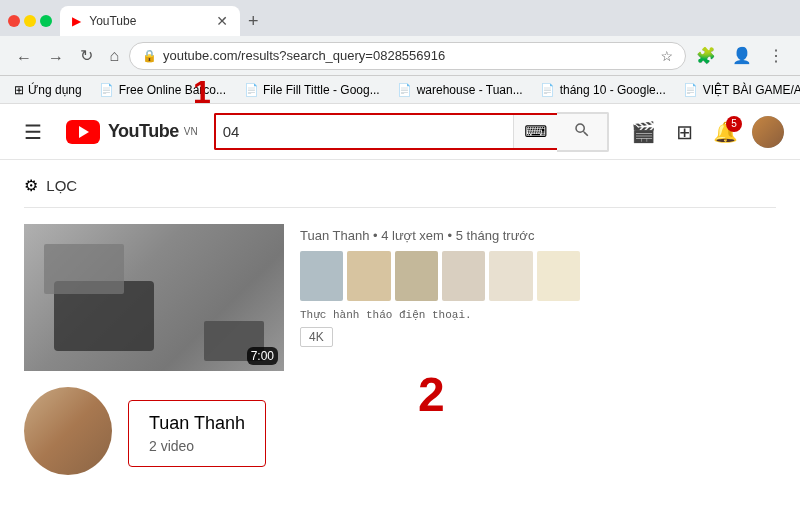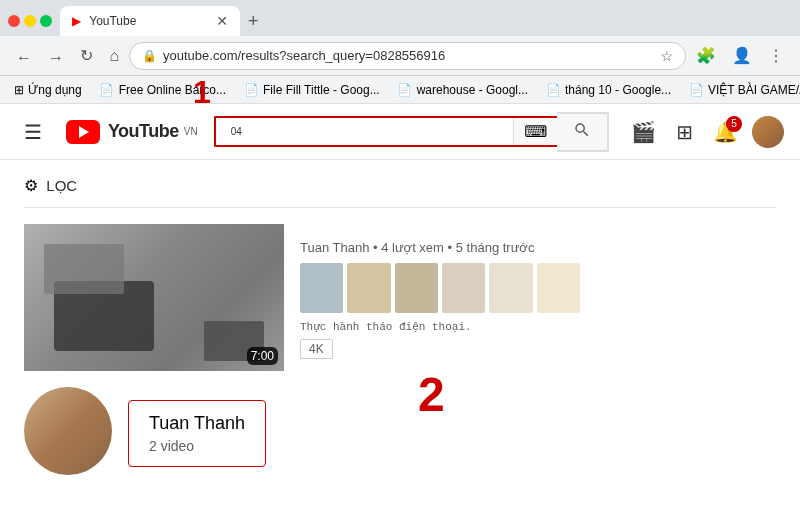--- a/index.html
+++ b/index.html
@@ -22,39 +22,39 @@
     .bookmark-item { display: flex; align-items: center; gap: 4px; cursor: pointer; padding: 2px 6px; border-radius: 4px; white-space: nowrap; }
 
     
     .yt-header { display: flex; align-items: center; padding: 0 16px; height: 56px; border-bottom: 1px solid #e5e5e5; gap: 16px; }
     .yt-menu-btn { background: none; border: none; cursor: pointer; font-size: 20px; color: #333; padding: 8px; }
     .yt-logo { display: flex; align-items: center; gap: 4px; cursor: pointer; }
     .yt-logo-play { background: #ff0000; border-radius: 6px; width: 34px; height: 24px; display: flex; align-items: center; justify-content: center; }
     .yt-logo-play::after { content: ''; border-left: 10px solid white; border-top: 6px solid transparent; border-bottom: 6px solid transparent; margin-left: 2px; }
     .yt-search-area { display: flex; align-items: center; flex: 1; max-width: 500px; margin: 0 auto; }
     .yt-search-box { display: flex; flex: 1; border: 2px solid #cc0000; border-right: none; border-radius: 2px 0 0 2px; overflow: hidden; }
-    .yt-search-input { flex: 1; padding: 8px 15px; font-size: 10px; border: none; outline: none; color: #333; }
+    .yt-search-input { flex: 1; padding: 8px 7px; font-size: 15px; border: none; outline: none; color: #333; }
     .yt-keyboard-btn { background: #f8f8f8; border: none; border-left: 1px solid #ddd; padding: 0 10px; cursor: pointer; font-size: 16px; }
     .yt-search-btn { background: #f8f8f8; border: 2px solid #ddd; border-left: none; border-radius: 0 2px 2px 0; padding: 0 16px; cursor: pointer; height: 40px; }
     .yt-search-btn svg { width: 18px; height: 18px; }
     .yt-right-actions { display: flex; align-items: center; gap: 8px; margin-left: auto; }
     .yt-icon-btn { background: none; border: none; cursor: pointer; font-size: 20px; color: #333; padding: 6px; border-radius: 50%; position: relative; }
     .yt-badge { position: absolute; top: 2px; right: 2px; background: #cc0000; color: white; border-radius: 50%; width: 16px; height: 16px; font-size: 10px; display: flex; align-items: center; justify-content: center; }
     .yt-avatar { width: 32px; height: 32px; border-radius: 50%; background: #aaa; overflow: hidden; cursor: pointer; }
 
     
     .yt-main { padding: 16px 24px; background: #fff; }
     .filter-bar { display: flex; align-items: center; gap: 8px; margin-bottom: 16px; padding-bottom: 12px; border-bottom: 1px solid #e5e5e5; }
 
     .search-results { display: flex; flex-direction: column; gap: 16px; }
     .result-item { display: flex; gap: 16px; }
     .thumbnail-container { position: relative; flex-shrink: 0; }
     .duration-badge { position: absolute; bottom: 6px; right: 6px; background: rgba(0,0,0,0.8); color: white; font-size: 12px; padding: 2px 4px; border-radius: 6px; }
     .result-info { flex: 1; padding-top: 4px; }
-    .result-meta { font-size: 13px; color: #606060; margin-bottom: 8px; margin-top: 12px; }
+    .result-meta { font-size: 13px; color: #606060; margin-bottom: 8px; }
     .result-desc { font-size: 11px; color: #606060; font-family: Liberation Mono, monospace; }
     .result-tag { display: inline-block; border: 1px solid #ccc; border-radius: 2px; padding: 2px 8px; font-size: 12px; color: #606060; margin-top: 6px; }
     .channel-avatar { width: 88px; height: 88px; border-radius: 50%; background: #bbb; overflow: hidden; flex-shrink: 0; }
     .channel-avatar-img { width: 100%; height: 100%; background: linear-gradient(135deg, #c8a882, #a87850, #8b6545); }
     .channel-info-box { border: 1.5px solid #cc0000; border-radius: 4px; padding: 12px 20px; }
     .channel-name { font-size: 18px; font-weight: 500; color: #030303; }
     .channel-video-count { font-size: 14px; color: #606060; margin-top: 4px; }
 
     
     .annotation-1 { position: absolute; top: 74px; left: 193px; color: #cc0000; font-size: 32px; font-weight: bold; z-index: 10; }
@@ -118,21 +118,21 @@
       <div class="bookmark-item">
         <span style="color:#cc0000;">📄</span>
         <span>Free Online Barco...</span>
       </div>
       <div class="bookmark-item">
         <span style="color:#4285f4;">📄</span>
         <span>File Fill Tittle - Goog...</span>
       </div>
       <div class="bookmark-item">
         <span style="color:#4285f4;">📄</span>
-        <span>warehouse - Googl...</span>
+        <span>warehouse - Tuan...</span>
       </div>
       <div class="bookmark-item">
         <span style="color:#4285f4;">📄</span>
         <span>tháng 10 - Google...</span>
       </div>
       <div class="bookmark-item">
         <span style="color:#34a853;">📄</span>
         <span>VIỆT BÀI GAME/AP...</span>
       </div>
     </div>

